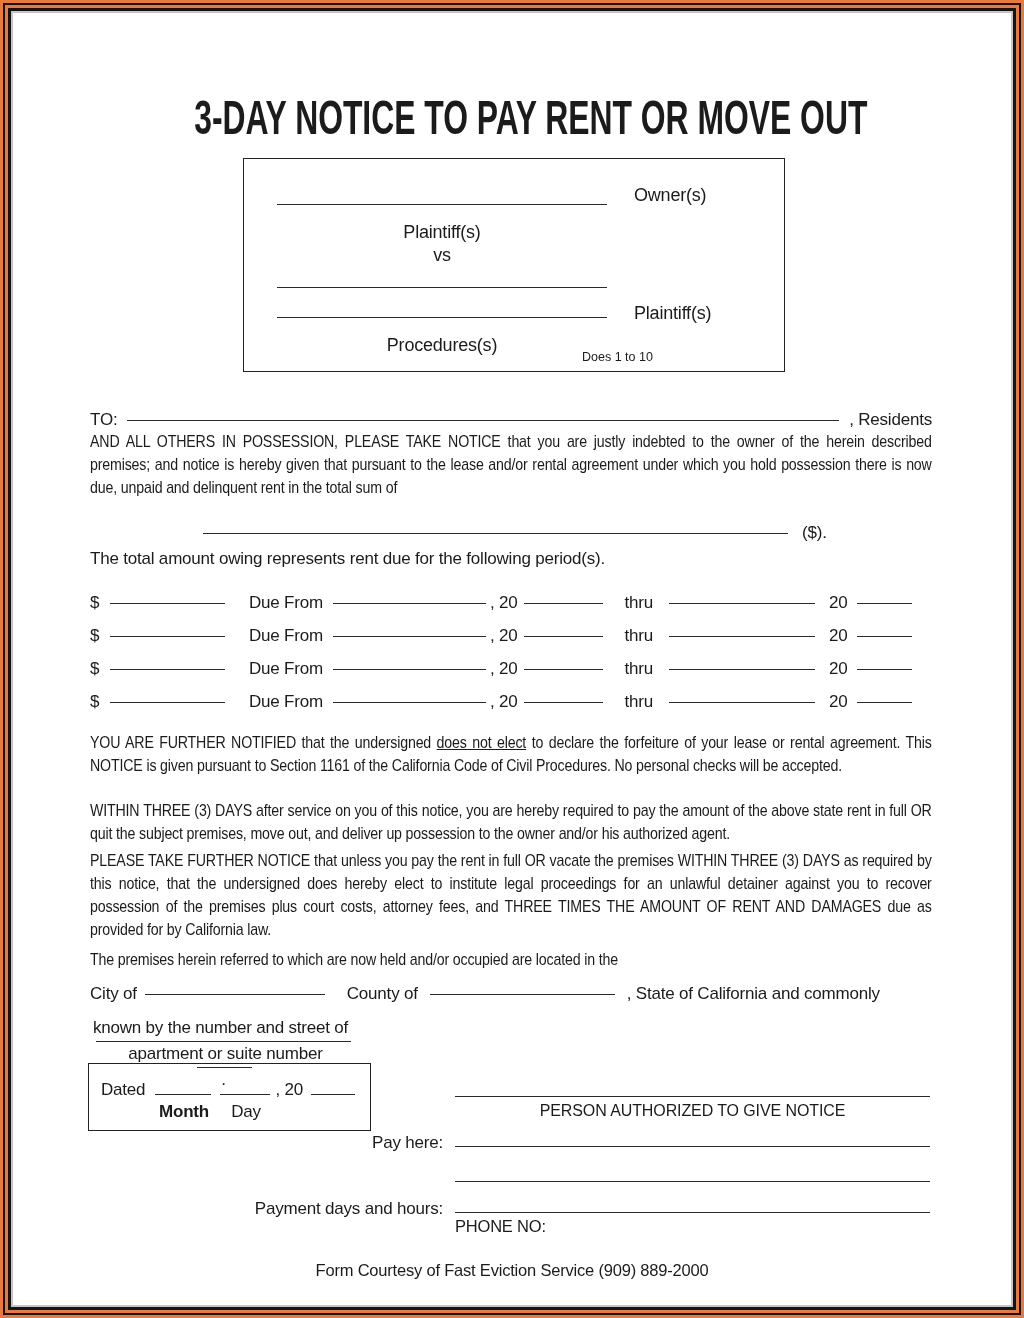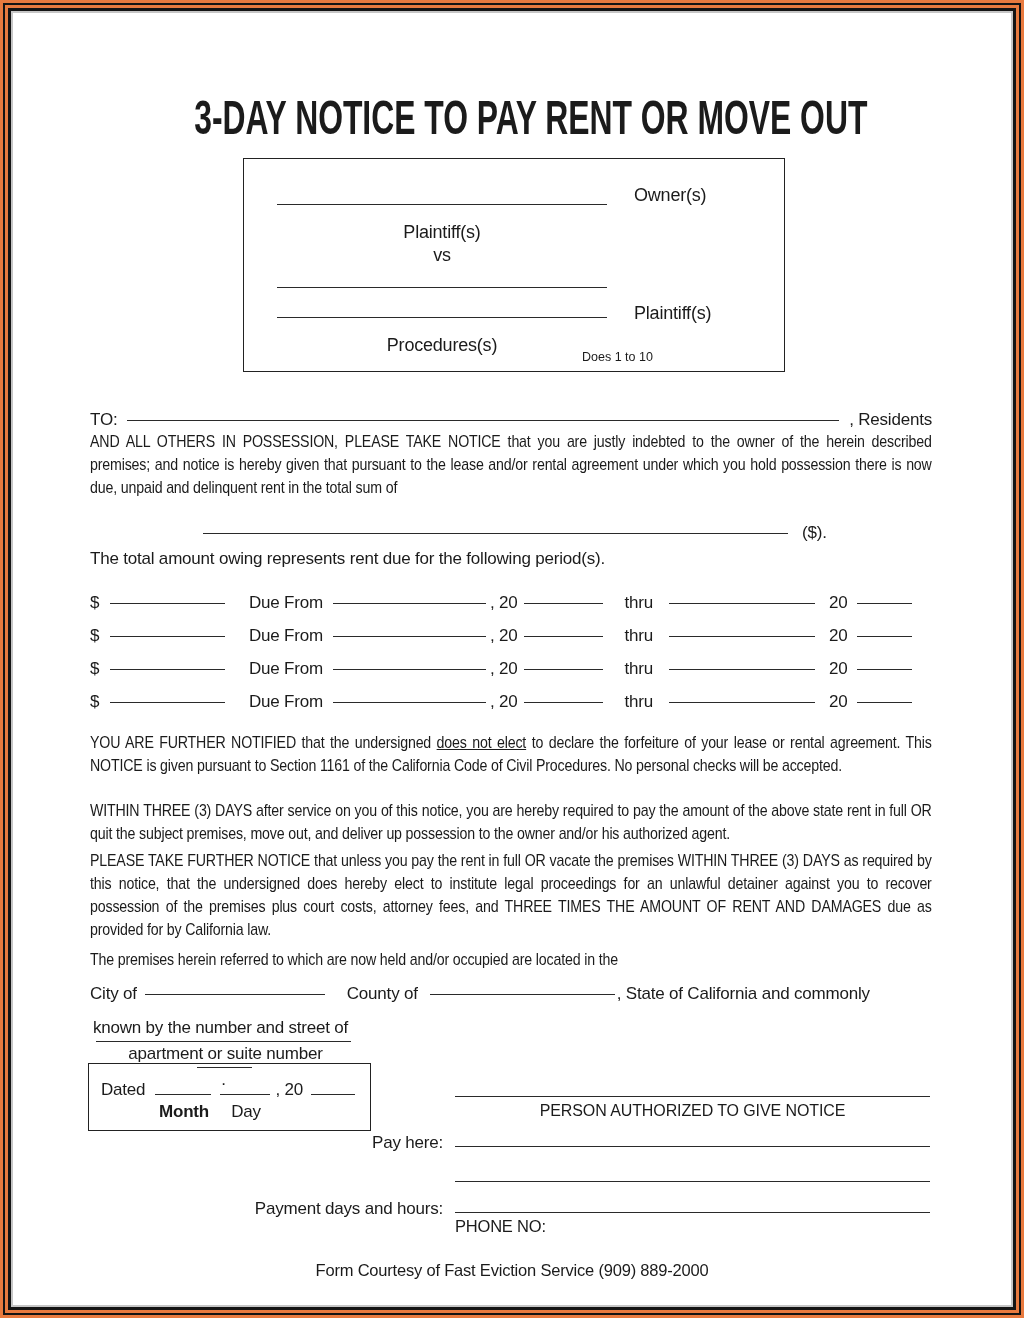--- a/index.html
+++ b/index.html
@@ -156,21 +156,21 @@
 
   <div class="abs para" style="top:836px;">PLEASE TAKE FURTHER NOTICE that unless you pay the rent in full OR vacate the premises WITHIN THREE (3) DAYS as required by this notice, that the undersigned does hereby elect to institute legal proceedings for an unlawful detainer against you to recover possession of the premises plus court costs, attorney fees, and THREE TIMES THE AMOUNT OF RENT AND DAMAGES due as provided for by California law.</div>
 
   <div class="abs para noj" style="top:935px;">The premises herein referred to which are now held and/or occupied are located in the</div>
 
   <div class="abs row" style="top:969px;">
     <span>City of</span>
     <span class="bl" style="width:180px;margin-left:8px;"></span>
     <span style="margin-left:22px;">County of</span>
     <span class="bl" style="width:185px;margin-left:12px;"></span>
-    <span style="margin-left:2px;">, State of California and commonly</span>
+    <span style="margin-left:12px;">, State of California and commonly</span>
   </div>
 
   <div class="abs row" style="top:1003px;flex-direction:column;">
     <span>known by the number and street of</span>
     <span class="bl" style="width:255px;margin-left:6px;"></span>
     <span style="margin-left:10px;">apartment or suite number</span>
     <span class="bl" style="width:55px;margin-left:8px;"></span>
     <span style="margin-left:6px;">.</span>
   </div>
 

